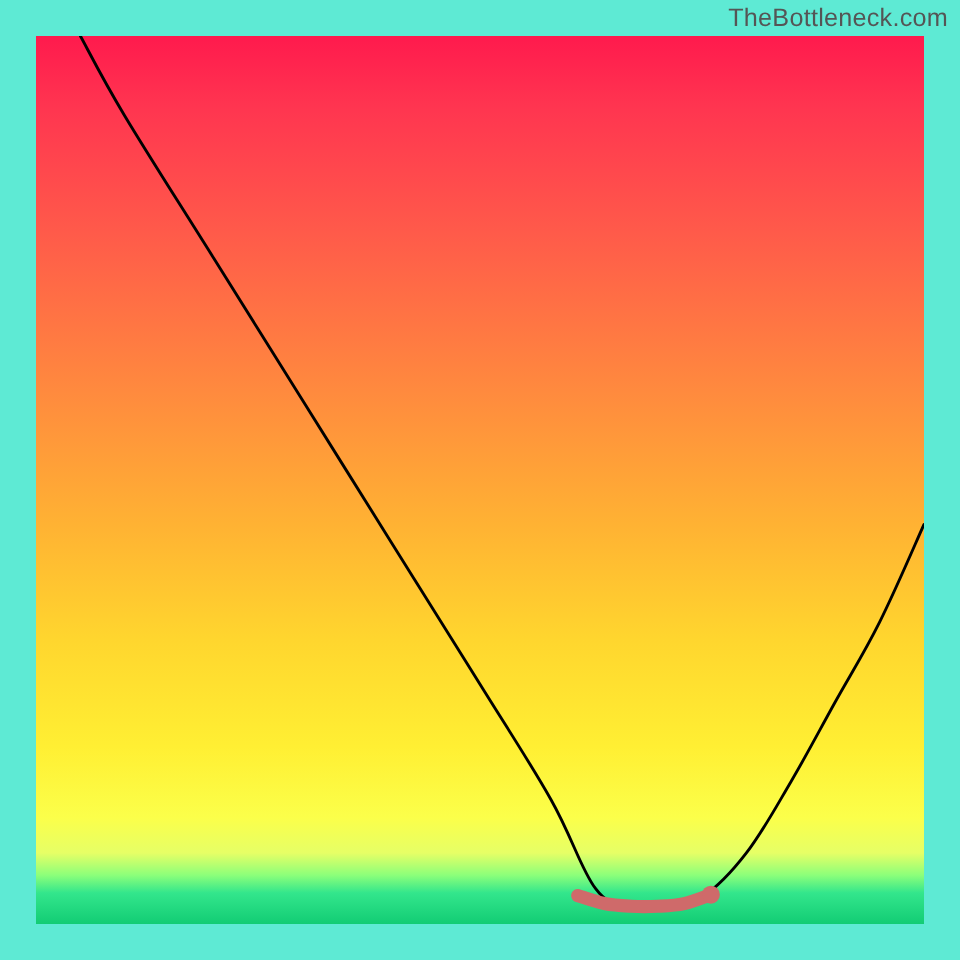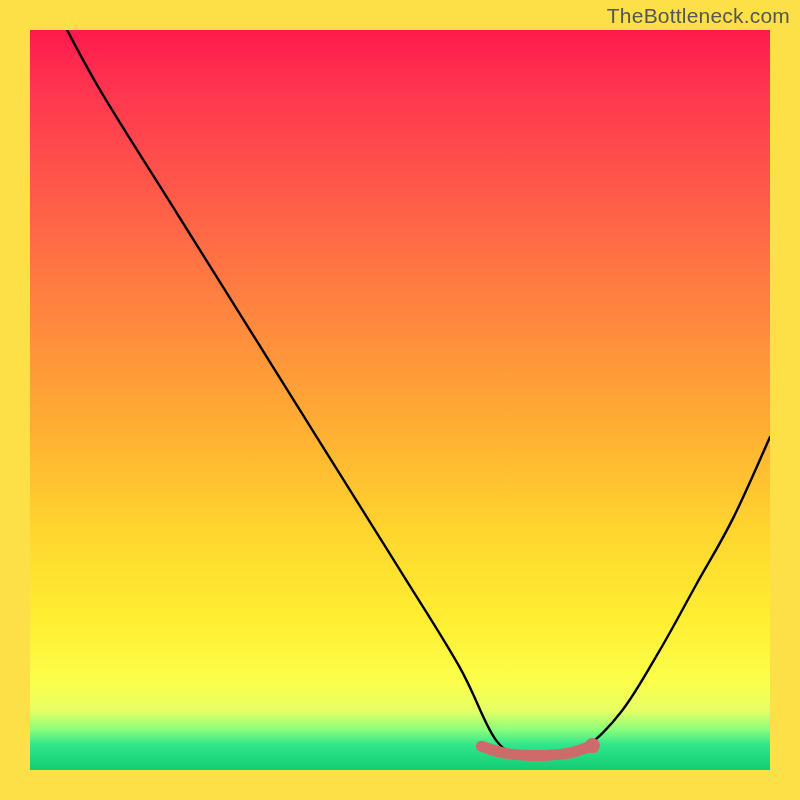--- a/index.html
+++ b/index.html
@@ -8,21 +8,21 @@
     width: 800px;
     height: 800px;
     overflow: hidden;
     font-family: Arial, Helvetica, sans-serif;
     background: #000;
   }
   .frame {
     position: relative;
     width: 800px;
     height: 800px;
-    background: #fde047;
+    background: #5eead4;
   }
   .watermark {
     position: absolute;
     top: 4px;
     right: 10px;
     font-size: 21px;
     font-weight: 500;
     color: #555;
     letter-spacing: 0.2px;
     z-index: 5;

